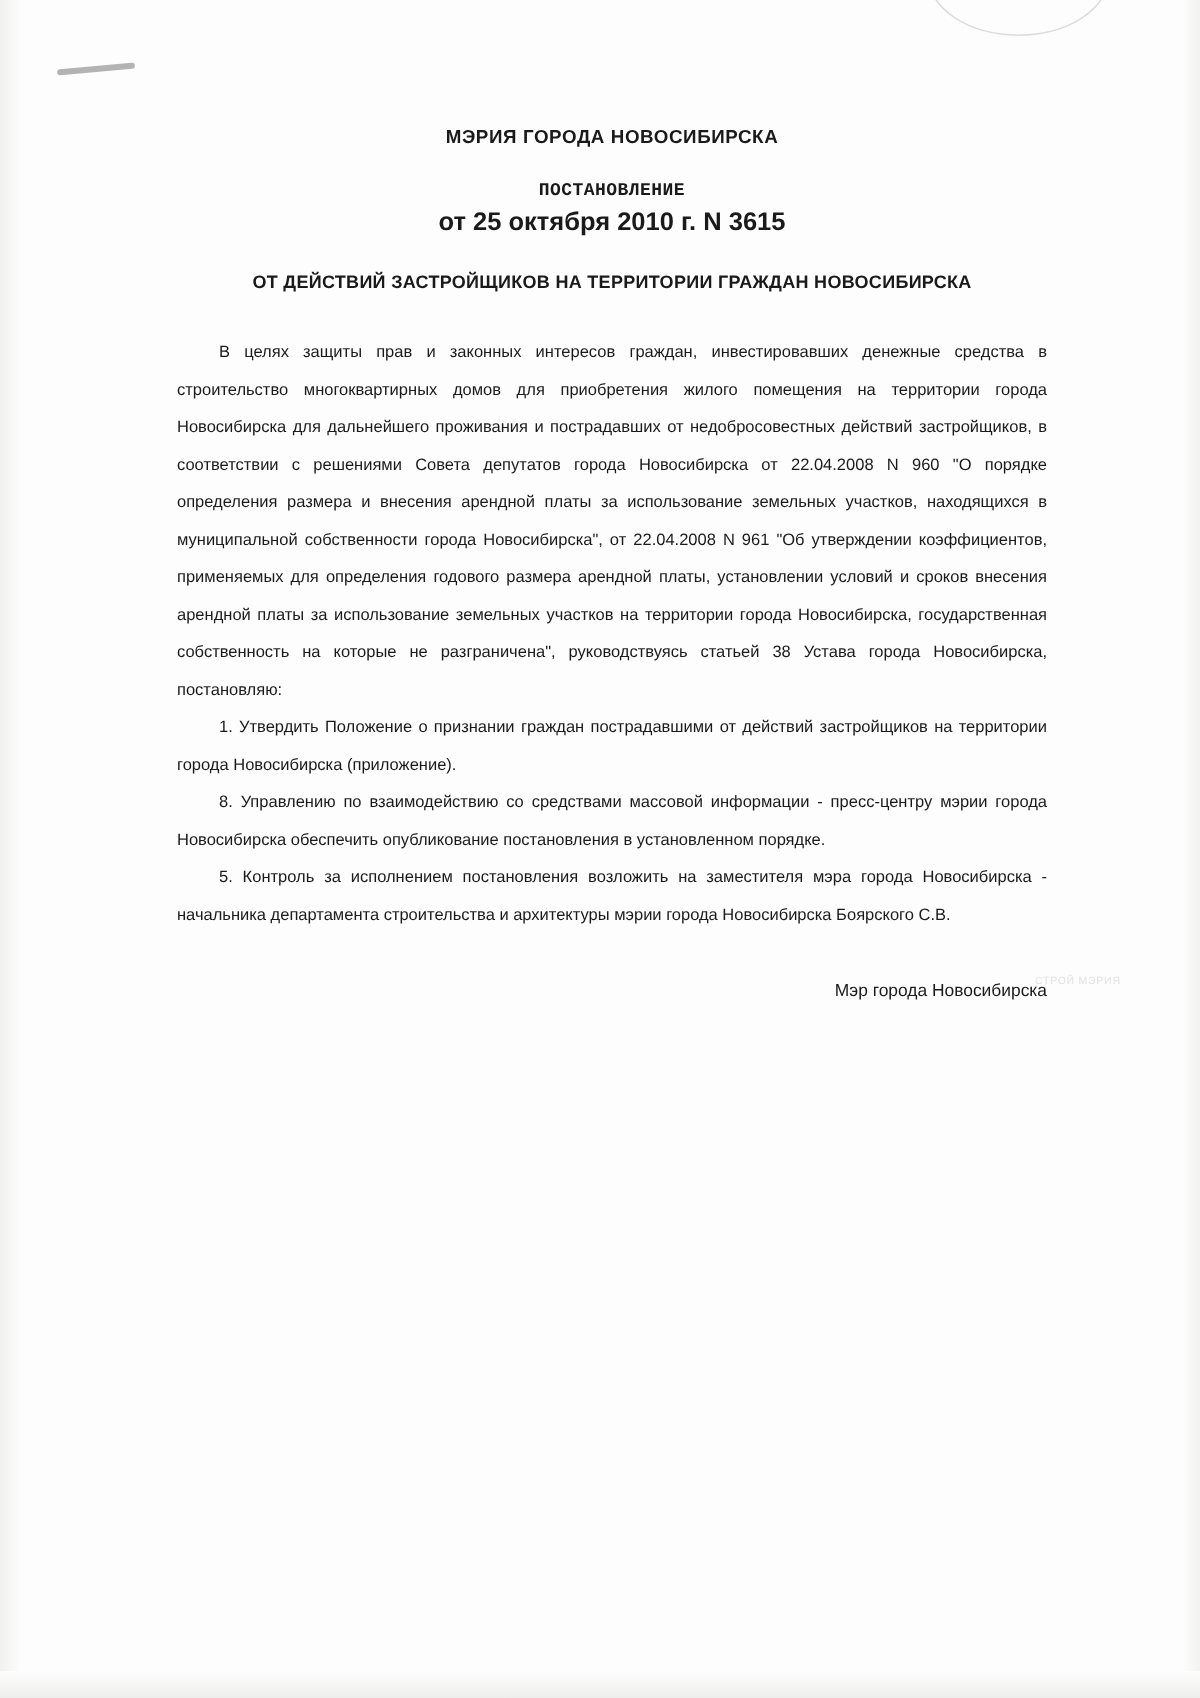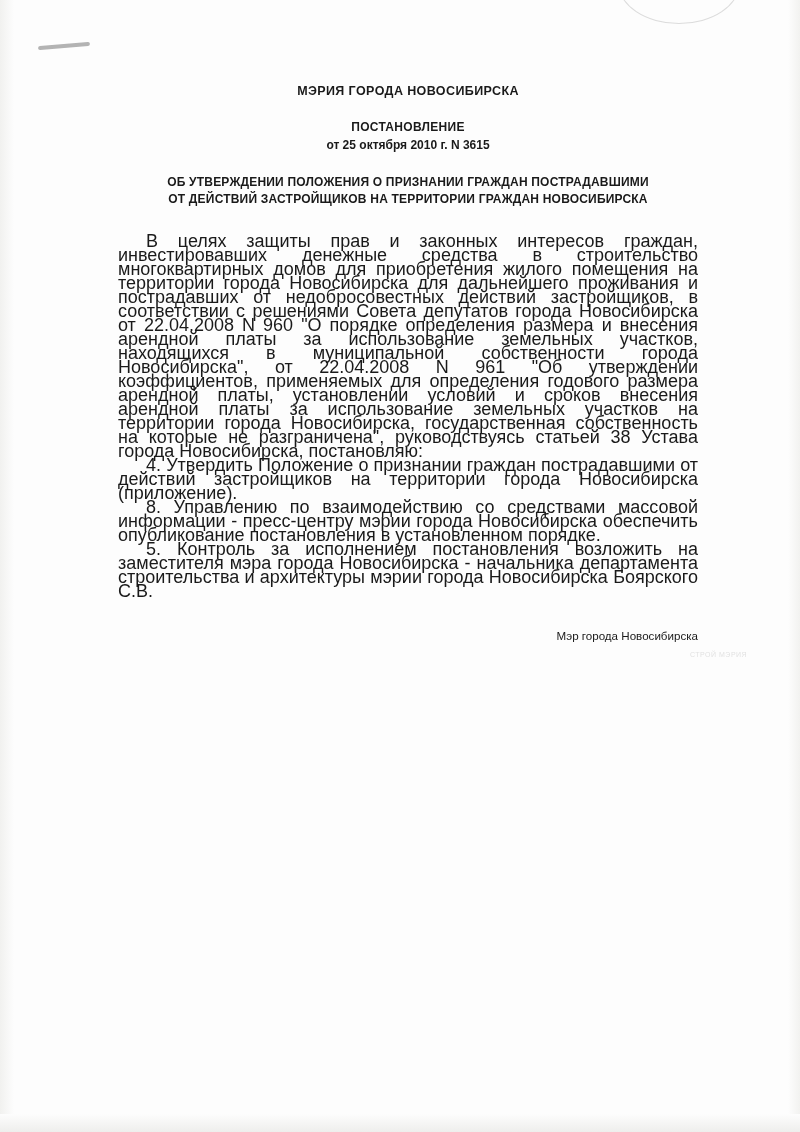--- a/index.html
+++ b/index.html
@@ -86,39 +86,40 @@
     font-size: 12.5px;
     font-weight: bold;
     letter-spacing: .4px;
   }
   .doc-type {
     text-align: center;
     font-size: 12px;
     font-weight: bold;
     margin-top: 22px;
     letter-spacing: .3px;
+    font-family: Liberation Mono, monospace;
   }
   .doc-date {
     text-align: center;
-    font-size: 12px;
+    font-size: 17px;
     font-weight: bold;
     margin-top: 4px;
   }
   .doc-subject {
     text-align: center;
     font-size: 12px;
     font-weight: bold;
     margin-top: 22px;
     line-height: 17px;
     letter-spacing: .2px;
   }
   .body-block {
     margin-top: 26px;
-    font-size: 18px;
-    line-height: 14px;
+    font-size: 11px;
+    line-height: 25px;
     text-align: justify;
   }
   .body-block p {
     margin: 0;
     text-indent: 28px;
     text-align: justify;
   }
   .body-block p.tight {
     margin-top: 0;
   }
@@ -143,27 +144,26 @@
 МЭРИЯ</div>
 
   <div class="content">
 
     <div class="org-title">МЭРИЯ ГОРОДА НОВОСИБИРСКА</div>
 
     <div class="doc-type">ПОСТАНОВЛЕНИЕ</div>
     <div class="doc-date">от 25 октября 2010 г. N 3615</div>
 
     <div class="doc-subject">
-      <div>ОБ УТВЕРЖДЕНИИ ПОЛОЖЕНИЯ О ПРИЗНАНИИ ГРАЖДАН ПОСТРАДАВШИМИ</div>
       <div>ОТ ДЕЙСТВИЙ ЗАСТРОЙЩИКОВ НА ТЕРРИТОРИИ ГРАЖДАН НОВОСИБИРСКА</div>
     </div>
 
     <div class="body-block">
       <p>В целях защиты прав и законных интересов граждан, инвестировавших денежные средства в строительство многоквартирных домов для приобретения жилого помещения на территории города Новосибирска для дальнейшего проживания и пострадавших от недобросовестных действий застройщиков, в соответствии с решениями Совета депутатов города Новосибирска от 22.04.2008 N 960 "О порядке определения размера и внесения арендной платы за использование земельных участков, находящихся в муниципальной собственности города Новосибирска", от 22.04.2008 N 961 "Об утверждении коэффициентов, применяемых для определения годового размера арендной платы, установлении условий и сроков внесения арендной платы за использование земельных участков на территории города Новосибирска, государственная собственность на которые не разграничена", руководствуясь статьей 38 Устава города Новосибирска, постановляю:</p>
-      <p class="tight">4. Утвердить Положение о признании граждан пострадавшими от действий застройщиков на территории города Новосибирска (приложение).</p>
+      <p class="tight">1. Утвердить Положение о признании граждан пострадавшими от действий застройщиков на территории города Новосибирска (приложение).</p>
       <p class="tight">8. Управлению по взаимодействию со средствами массовой информации - пресс-центру мэрии города Новосибирска обеспечить опубликование постановления в установленном порядке.</p>
       <p class="tight">5. Контроль за исполнением постановления возложить на заместителя мэра города Новосибирска - начальника департамента строительства и архитектуры мэрии города Новосибирска Боярского С.В.</p>
     </div>
 
     <div class="signature">
       <div>Мэр города Новосибирска</div>
     </div>
 
   </div>
 </div>

